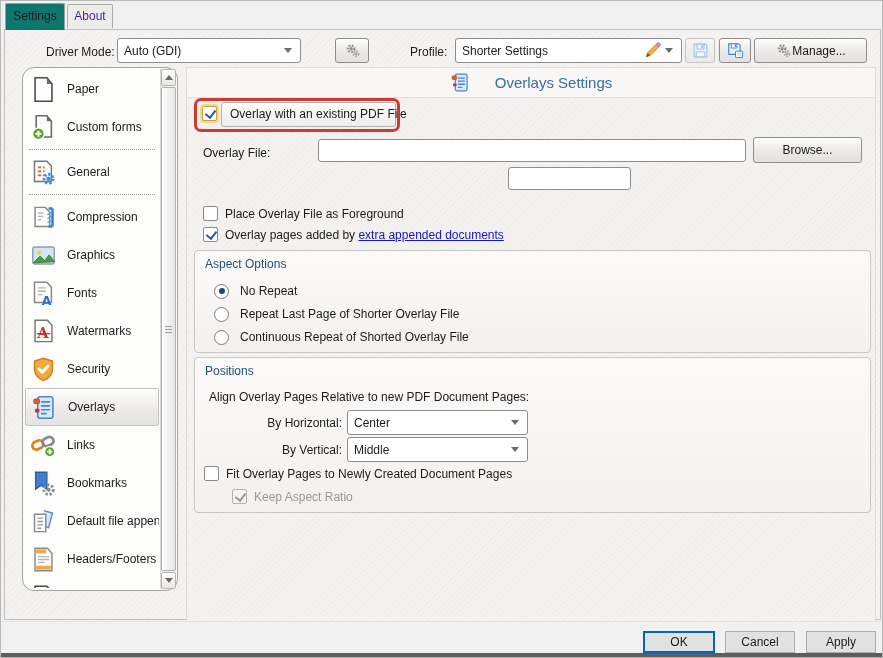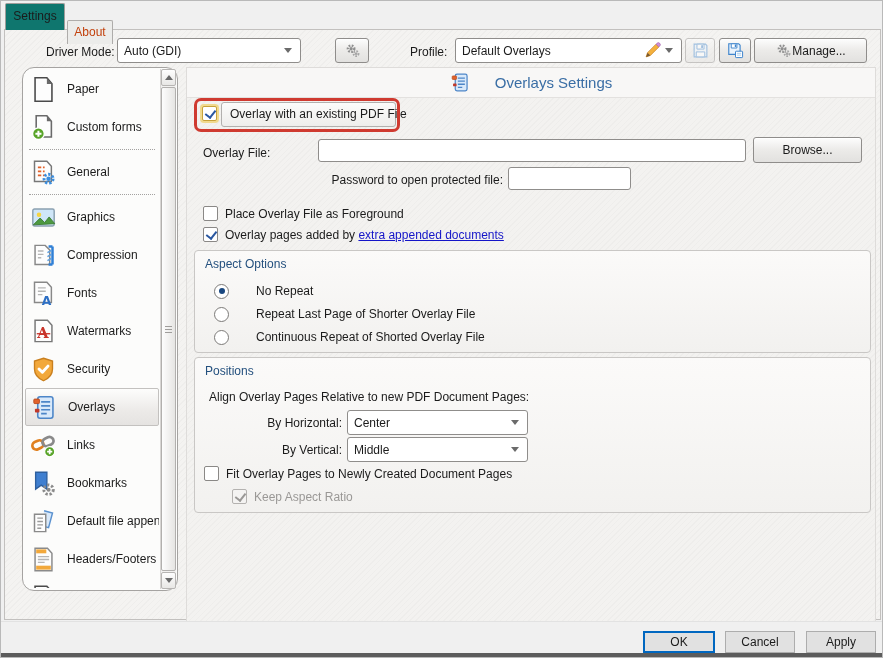--- a/index.html
+++ b/index.html
@@ -6,22 +6,22 @@
   *{box-sizing:border-box;}
   .window{
     position:relative;width:883px;height:658px;background:#f0f0f0;
     font-family:"Liberation Sans",sans-serif;font-size:12px;color:#1b1b1b;
     border:1px solid #b9b9b9;overflow:hidden;margin:0 auto;
   }
   
   .tab{position:absolute;text-align:center;cursor:default;}
   .tab.active{left:4px;top:2px;width:60px;height:27px;line-height:25px;background:#0f766e;
     border:1px solid #9f9d9b;border-bottom:none;z-index:3;border-radius:2px 2px 0 0;}
-  .tab.inactive{left:66px;top:19px;width:46px;height:24px;line-height:22px;background:#ececea;
-    border:1px solid #aeacaa;border-bottom:none;z-index:1;border-radius:2px 2px 0 0;color:#c2410c;}
+  .tab.inactive{left:66px;top:3px;width:46px;height:24px;line-height:22px;background:#ececea;
+    border:1px solid #aeacaa;border-bottom:none;z-index:1;border-radius:2px 2px 0 0;color:#4c1d95;}
   
   .tabpage{position:absolute;left:3px;top:28px;width:877px;height:591px;
     background:#f4f3f1;border:1px solid #c2c0be;
     background-image:repeating-linear-gradient(135deg,rgba(90,90,90,.035) 0 1px,transparent 1px 4px);}
   .fldlbl{position:absolute;height:16px;line-height:16px;white-space:nowrap;}
   
   .skinbtn{position:absolute;border:1px solid #8f8d8b;border-radius:3px;
     background:linear-gradient(#fdfdfd,#ecebe9 48%,#e2e1df);
     display:flex;align-items:center;justify-content:center;cursor:default;
     box-shadow:inset 0 1px 0 #fff;}
@@ -71,21 +71,21 @@
     padding:0 8px;white-space:nowrap;}
   
   .cb{position:absolute;width:15px;height:15px;background:#fff;border:1px solid #8a8886;border-radius:2px;}
   .cb.on::after{content:"";position:absolute;left:3.5px;top:1px;width:5px;height:8px;
     border-right:2.4px solid #2a57a0;border-bottom:2.4px solid #2a57a0;transform:rotate(38deg);}
   .cb.focus-gold{border-color:#c8a23a;box-shadow:0 0 0 2px rgba(240,210,110,.75);}
   .cb.disabled{border-color:#b4b2b0;background:#f4f3f2;}
   .cb.disabled.on::after{border-color:#9a9896;}
   .cblabel{position:absolute;height:16px;line-height:16px;white-space:nowrap;}
   .cblabel.dim{color:#9a9896;}
-  .rrow{position:absolute;height:18px;display:flex;align-items:center;gap:27px;}
+  .rrow{position:absolute;height:18px;display:flex;align-items:center;gap:11px;}
   .rb{width:15px;height:15px;border:1px solid #7c7a78;border-radius:50%;background:#fff;position:relative;flex:0 0 auto;}
   .rrow.on .rb::after{content:"";position:absolute;left:3.5px;top:3.5px;width:6px;height:6px;border-radius:50%;background:#19477f;}
   
   .group{position:absolute;border:1px solid #c9c7c5;border-radius:4px;
     background:linear-gradient(#fbfaf9,#f2f1ef);}
   .gtitle{position:absolute;left:10px;top:6px;color:#24507e;}
   .tinput{position:absolute;background:#fff;border:1px solid #8f8d8b;border-radius:3px;
     font-family:"Liberation Sans",sans-serif;font-size:12px;padding:0 5px;outline:none;}
   a.link{color:#1414c8;text-decoration:underline;cursor:pointer;}
   
@@ -117,21 +117,21 @@
             <circle cx="10" cy="9.5" r="4.6" fill="none" stroke="#8f8f8f" stroke-width="3.2" stroke-dasharray="2.4 2"></circle>
             <circle cx="10" cy="9.5" r="2.4" fill="#8f8f8f"></circle>
             <circle cx="17" cy="16.5" r="3.4" fill="none" stroke="#a5a5a5" stroke-width="2.8" stroke-dasharray="2 1.7"></circle>
             <circle cx="17" cy="16.5" r="1.7" fill="#a5a5a5"></circle>
           </svg>
         </span>
     </div>
 
     <div class="fldlbl" style="left:405px;top:14px;">Profile:</div>
     <div class="combo" style="left:450px;top:8px;width:227px;height:25px;">
-      <span class="val">Default Overlays</span>
+      <span class="val">Shorter Settings</span>
       <span class="icon16">
           <svg viewBox="0 0 24 24">
             <path d="M3 21l2-6L17 3l4 4L9 19z" fill="#f4b13e" stroke="#c97f1e" stroke-width="1"></path>
             <path d="M17 3l4 4 1.2-1.2a2.4 2.4 0 0 0-4-4z" fill="#cf8fd8" stroke="#a060a8" stroke-width=".8"></path>
             <path d="M3 21l2-6 4 4z" fill="#7a5a30"></path>
           </svg>
         </span>
       <span class="arrow"></span>
     </div>
     <div class="skinbtn disabled" style="left:680px;top:8px;width:30px;height:25px;">
@@ -198,37 +198,37 @@
                 <circle cx="16.5" cy="17.5" r="4" fill="none" stroke="#3c8ede" stroke-width="2.6" stroke-dasharray="2 1.6"></circle>
                 <circle cx="16.5" cy="17.5" r="2" fill="#3c8ede"></circle>
               </svg>
             </span>
             <span class="side-label">General</span>
           </div>
           <div class="side-divider"></div>
           <div class="side-item">
             <span class="side-icon">
               <svg viewBox="0 0 24 24">
-                <rect x="2.5" y="4.5" width="19" height="15" rx="1.5" fill="#cfe6f8" stroke="#8aa0b0" stroke-width="1.3"></rect>
-                <circle cx="8" cy="9.5" r="2" fill="#f5d442"></circle>
-                <path d="M3 18.5l6-6 4 4 4-5 5 6z" fill="#4d9a40" stroke="#3c7a33" stroke-width=".8"></path>
-              </svg>
-            </span>
-            <span class="side-label">Graphics</span>
-          </div>
-          <div class="side-item">
-            <span class="side-icon">
-              <svg viewBox="0 0 24 24">
                 <path d="M4.5 3h9l4 4v13h-13z" fill="#fdfdfd" stroke="#888" stroke-width="1.3"></path>
                 <path d="M7 8h5M7 11h5M7 14h3" stroke="#b5b5b5" stroke-width="1.2"></path>
                 <path d="M20 4v16M20 4h-3.5M20 20h-3.5" stroke="#2f7fd6" stroke-width="2.2"></path>
                 <path d="M19 7.5l-3.5 2m3.5 1.5l-3.5 2m3.5 1.5l-3.5 2" stroke="#5fa0e0" stroke-width="1.4"></path>
               </svg>
             </span>
             <span class="side-label">Compression</span>
+          </div>
+          <div class="side-item">
+            <span class="side-icon">
+              <svg viewBox="0 0 24 24">
+                <rect x="2.5" y="4.5" width="19" height="15" rx="1.5" fill="#cfe6f8" stroke="#8aa0b0" stroke-width="1.3"></rect>
+                <circle cx="8" cy="9.5" r="2" fill="#f5d442"></circle>
+                <path d="M3 18.5l6-6 4 4 4-5 5 6z" fill="#4d9a40" stroke="#3c7a33" stroke-width=".8"></path>
+              </svg>
+            </span>
+            <span class="side-label">Graphics</span>
           </div>
           <div class="side-item">
             <span class="side-icon">
               <svg viewBox="0 0 24 24">
                 <path d="M4 2h11l4 4.5V20H4z" fill="#fdfdfd" stroke="#888" stroke-width="1.3"></path>
                 <path d="M7 7h7M7 10h7M7 13h4" stroke="#b5b5b5" stroke-width="1.2"></path>
                 <text x="10.5" y="22" font-family="DejaVu Sans, sans-serif" font-size="11" font-weight="bold" fill="#2d6fc4">A</text>
               </svg>
             </span>
             <span class="side-label">Fonts</span>
@@ -345,21 +345,20 @@
       <div class="redbox"></div>
       <span class="cb focus-gold on" style="left:15px;top:38px;"></span>
       <div class="cbframe">Overlay with an existing PDF File</div>
 
       <div class="fldlbl" style="left:16px;top:77px;">Overlay File:</div>
       <input class="tinput" style="left: 131px; top: 71px; width: 428px; height: 23px;" value="">
       <div class="skinbtn" style="left:566px;top:69px;width:109px;height:26px;">
         <span>Browse...</span>
       </div>
 
-      <div class="fldlbl" style="left:34px;top:104px;width:282px;text-align:right;">Password to open protected file:</div>
       <input class="tinput" style="left: 321px; top: 99px; width: 123px; height: 23px;" value="">
 
       <span class="cb" style="left:16px;top:138px;"></span>
       <div class="cblabel" style="left:38px;top:138px;">Place Overlay File as Foreground</div>
 
       <span class="cb on" style="left:16px;top:159px;"></span>
       <div class="cblabel" style="left:38px;top:159px;">
         <span>Overlay pages added by </span><a class="link">extra appended documents</a>
       </div>
 

